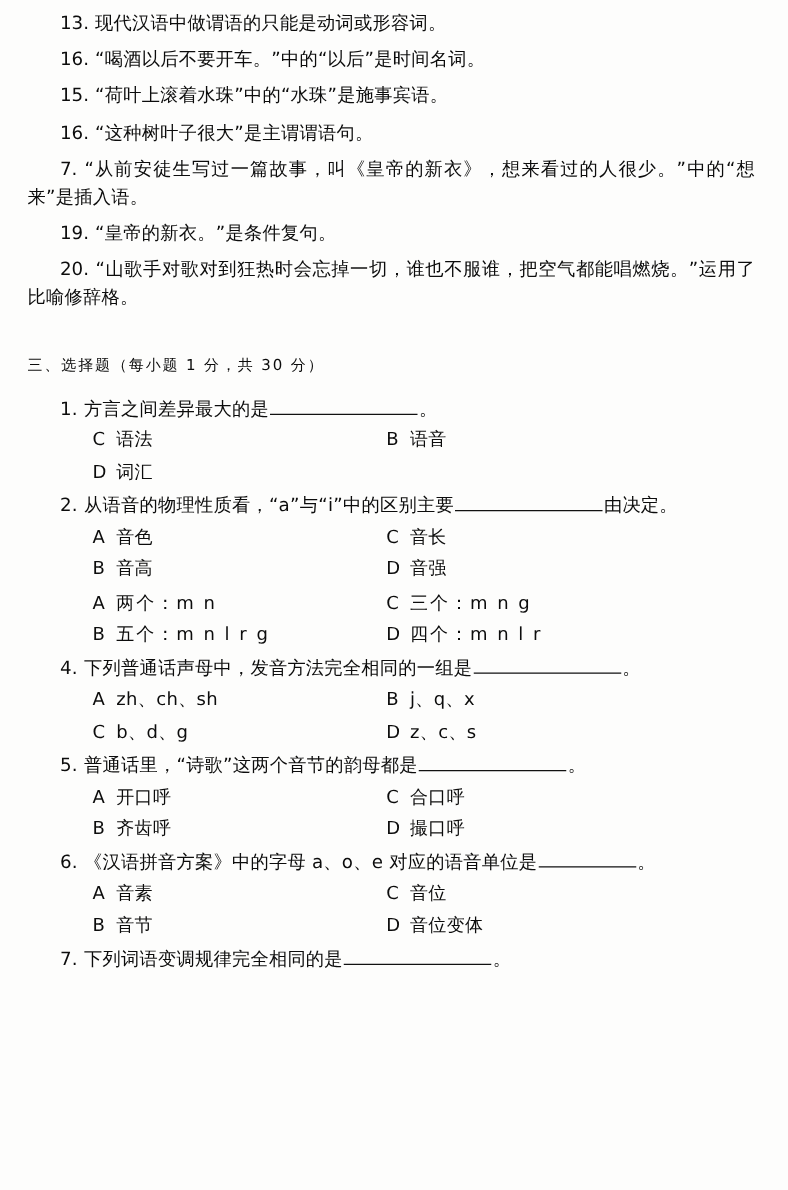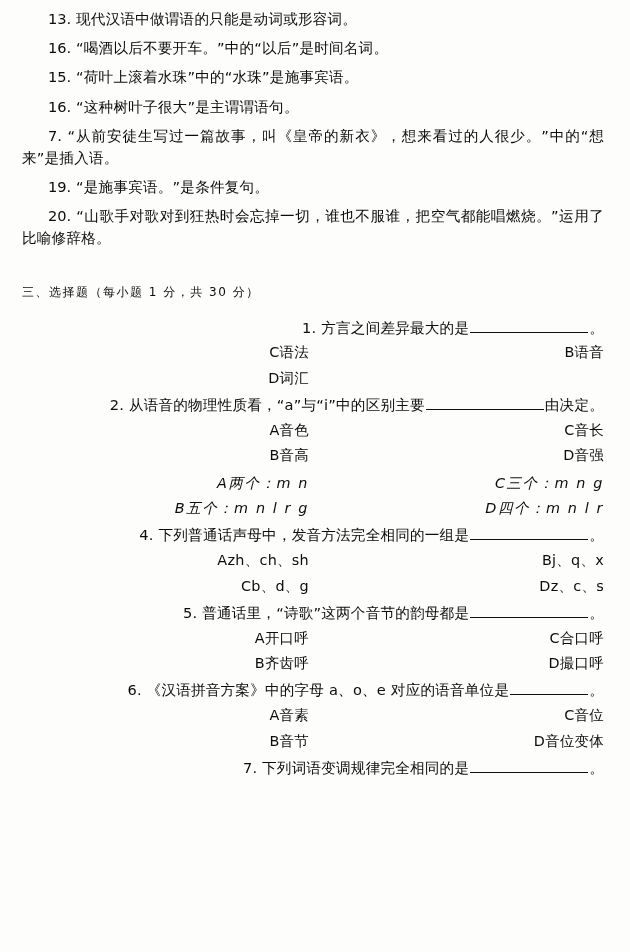--- a/index.html
+++ b/index.html
@@ -38,21 +38,20 @@
     letter-spacing: 0;
   }
   .section-title {
     font-size: 12px;
     font-weight: normal;
     margin: 34px 0 16px 0;
     letter-spacing: 1.5px;
   }
   .q {
     margin: 0 0 4px 0;
-    text-align: right;
   }
   .q-stem {
     font-size: 14.6px;
     line-height: 1.5;
     text-indent: 26px;
     letter-spacing: 0.2px;
   }
   .blank {
     display: inline-block;
     border-bottom: 1px solid #111;
@@ -72,21 +71,20 @@
     font-size: 14.4px;
     line-height: 1.62;
     letter-spacing: 0.3px;
   }
   .opt .lbl {
     display: inline-block;
     min-width: 19px;
   }
   .mono-ish {
     letter-spacing: 1.6px;
-    font-style: italic;
   }
 </style>
 </head>
 <body>
 
 <div class="page">
   <div class="sheet">
 
     <div>
       <p class="tf-item">
@@ -104,21 +102,21 @@
       <p class="tf-item">
         <span class="num">16.</span>
         <span>“这种树叶子很大”是主谓谓语句。</span>
       </p>
       <p class="tf-item">
         <span class="num">7.</span>
         <span>“从前安徒生写过一篇故事，叫《皇帝的新衣》，想来看过的人很少。”中的“想来”是插入语。</span>
       </p>
       <p class="tf-item">
         <span class="num">19.</span>
-        <span>“是施事宾语。”是条件复句。</span>
+        <span>“皇帝的新衣。”是条件复句。</span>
       </p>
       <p class="tf-item">
         <span class="num">20.</span>
         <span>“山歌手对歌对到狂热时会忘掉一切，谁也不服谁，把空气都能唱燃烧。”运用了比喻修辞格。</span>
       </p>
     </div>
 
     <h2 class="section-title">三、选择题（每小题 1 分，共 30 分）</h2>
 
     <div>

